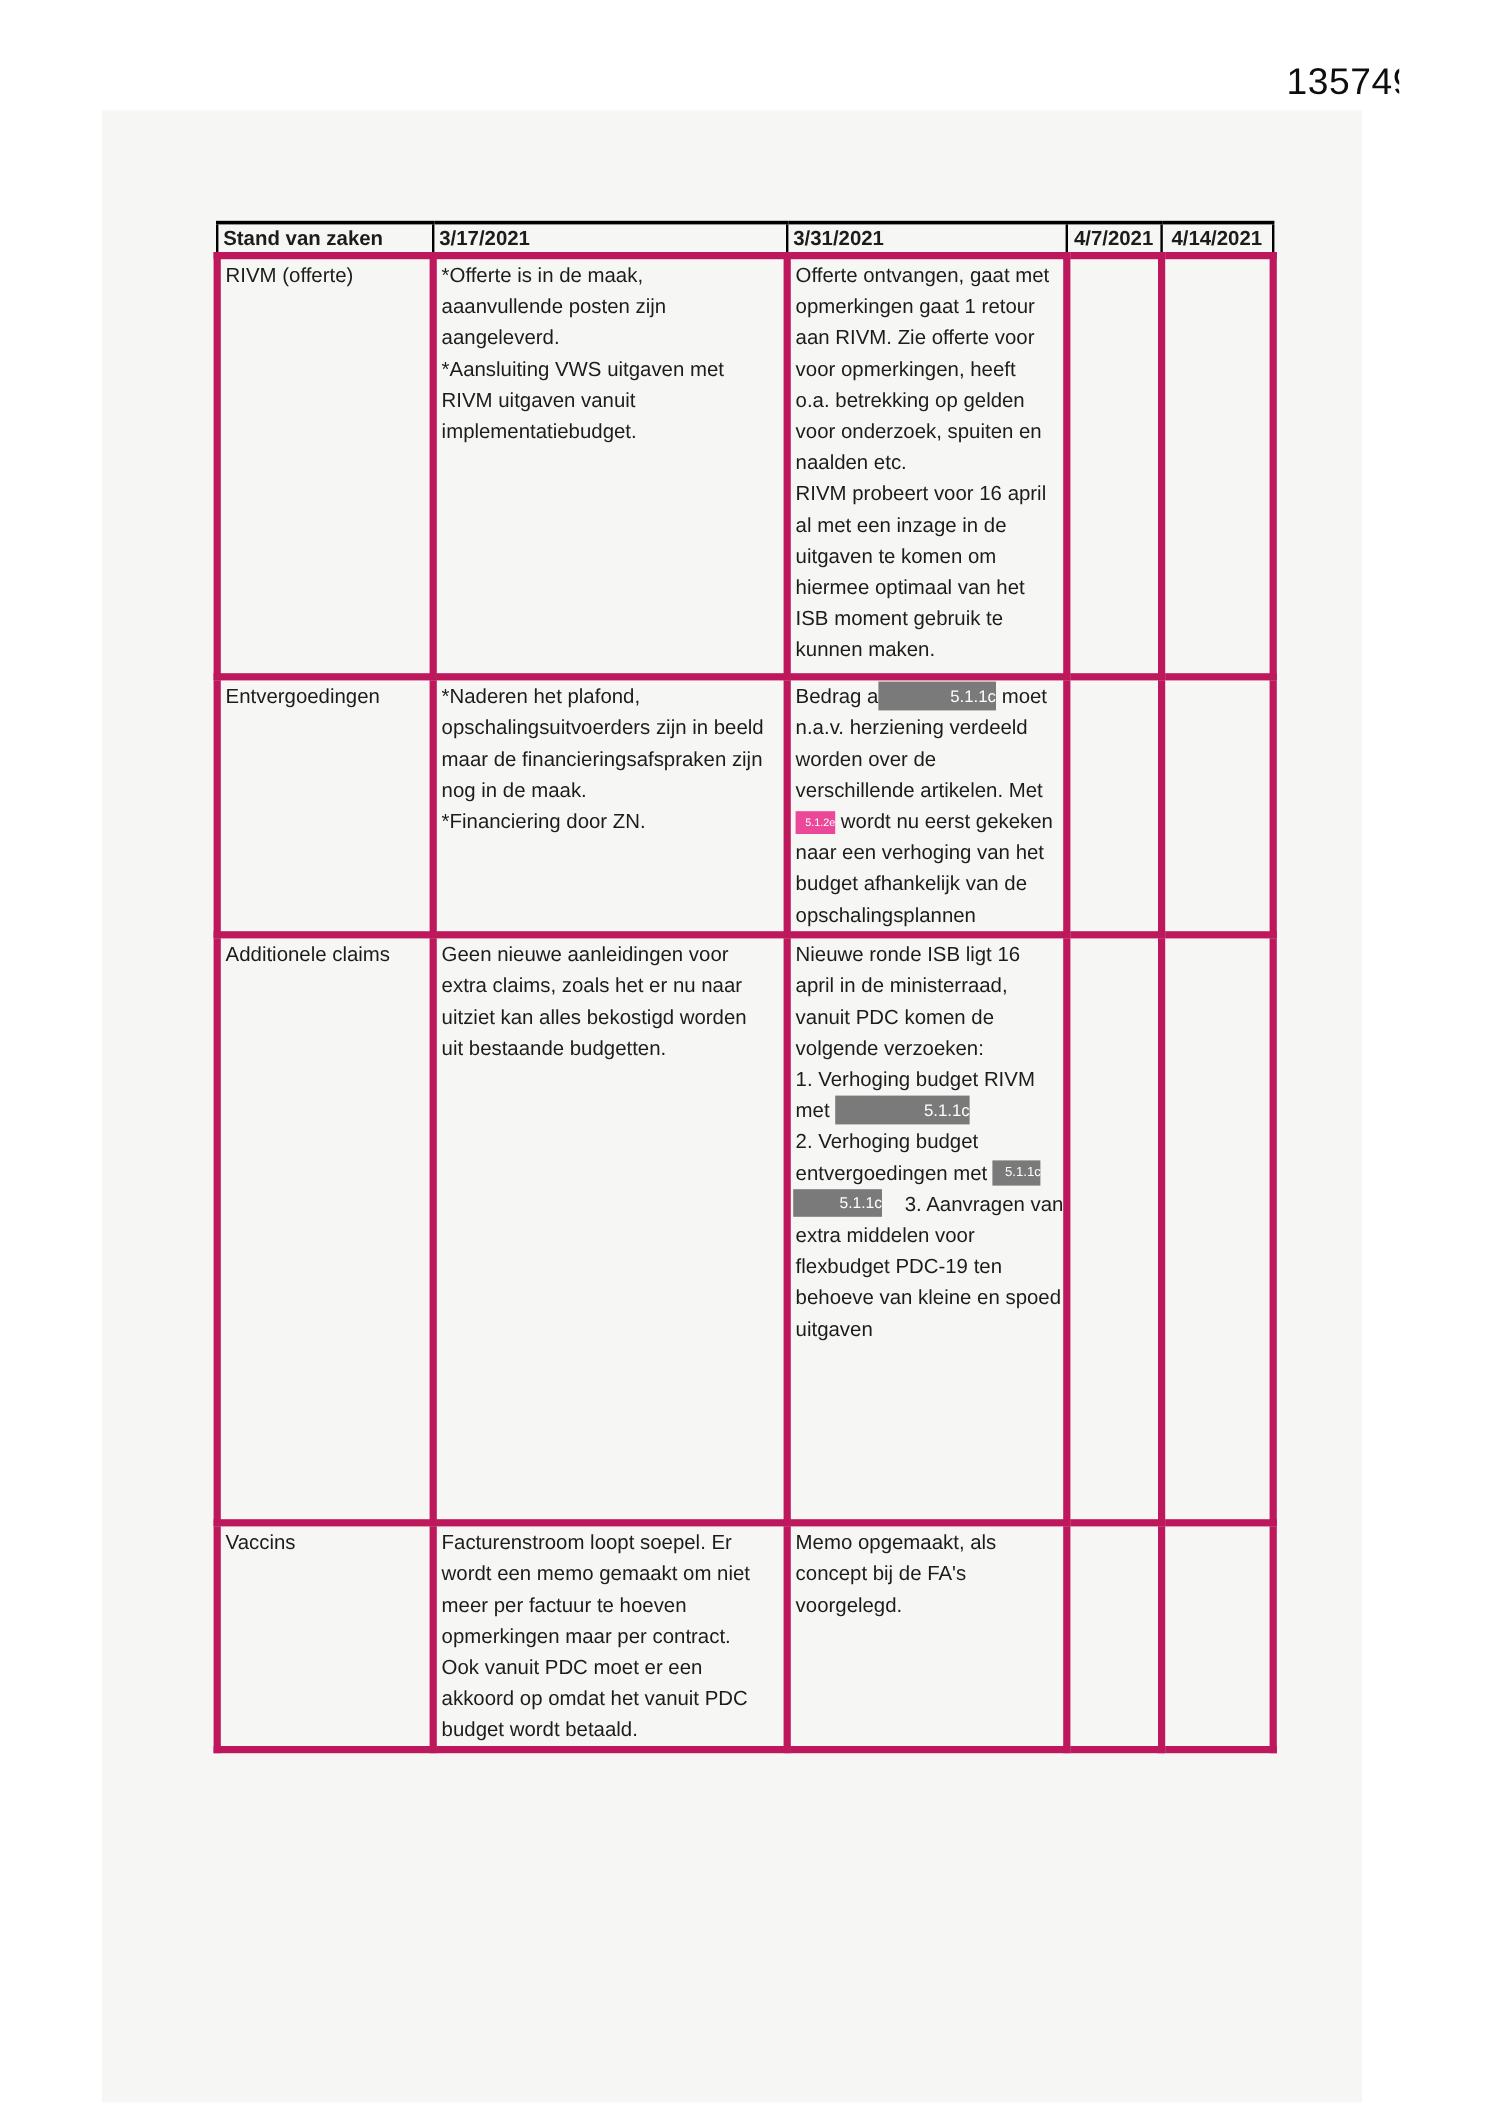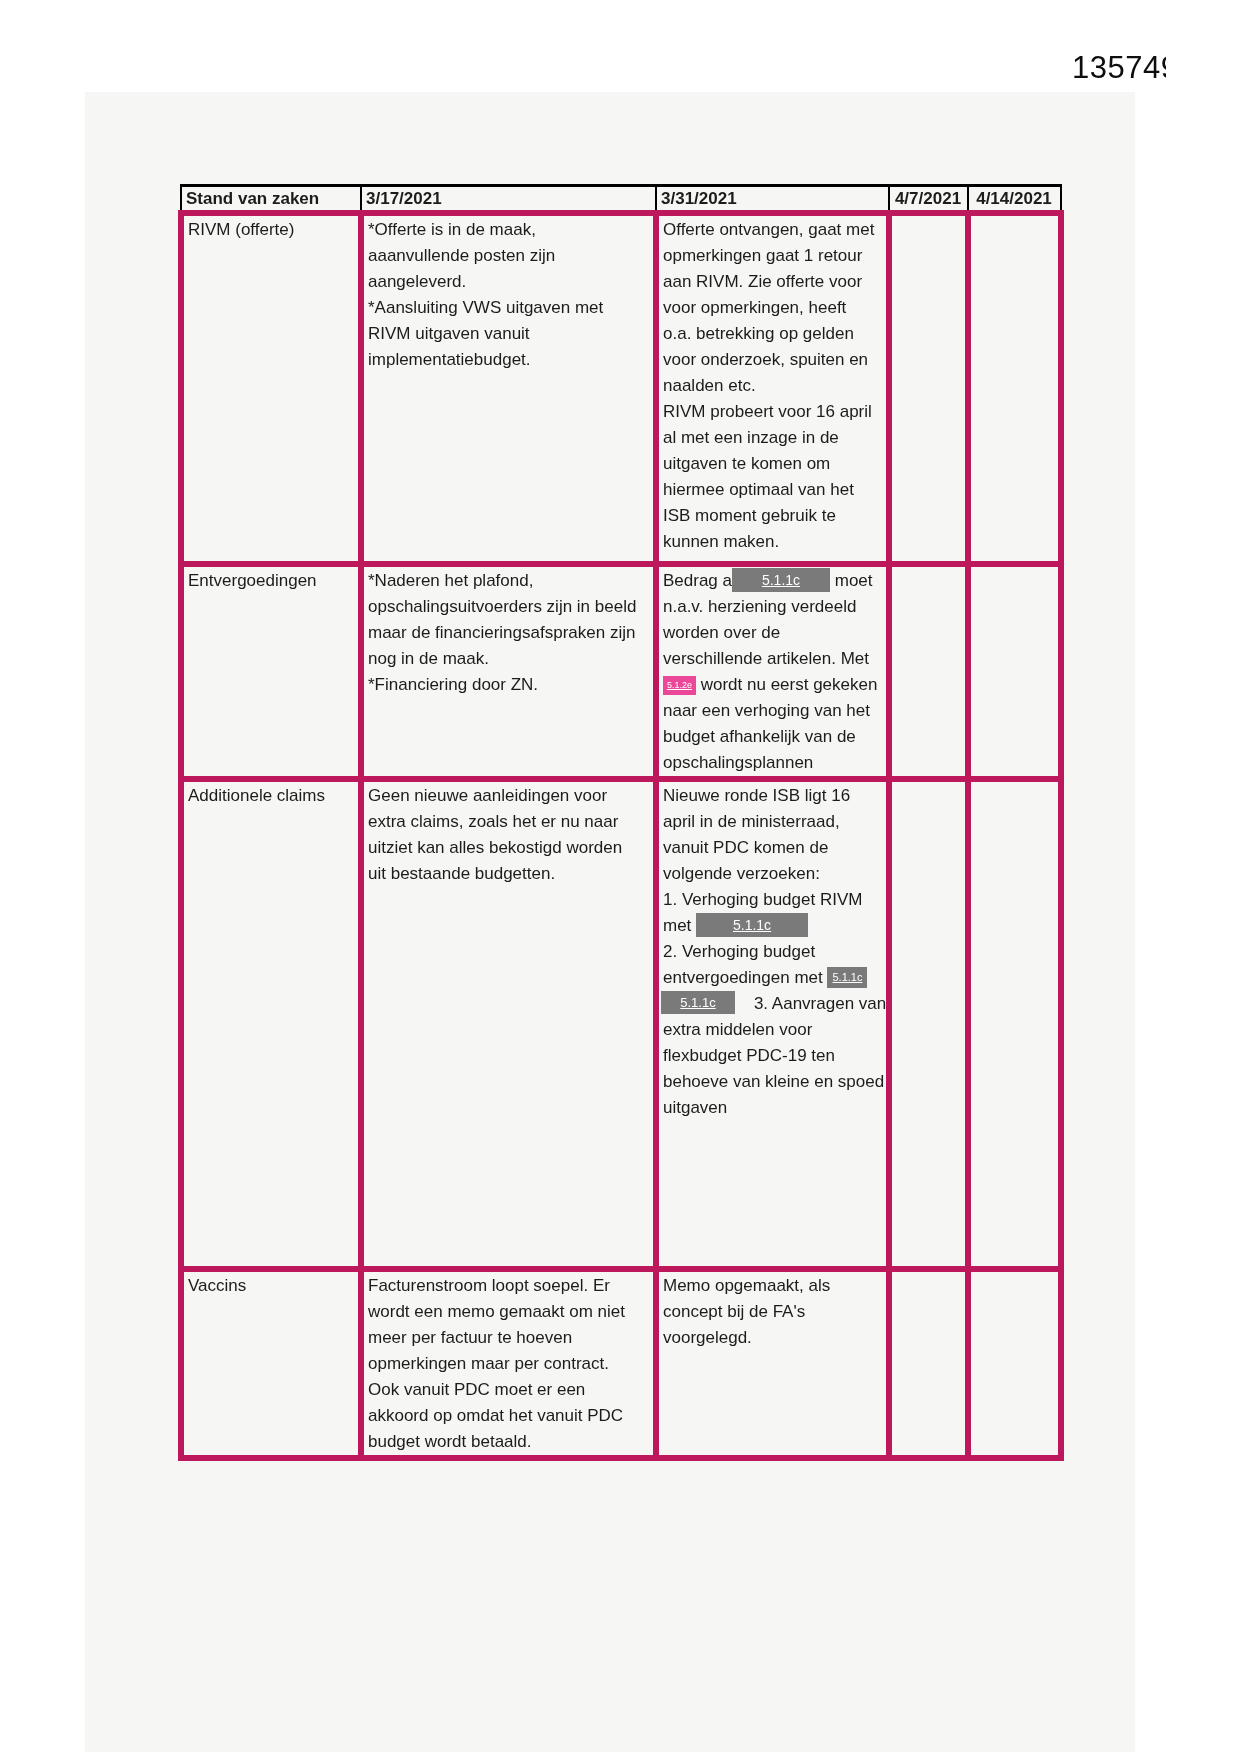--- a/index.html
+++ b/index.html
@@ -72,28 +72,27 @@
   tr.r3  { height: 490px; }
   tr.r4  { height: 183px; }
   .tline {
     white-space: pre;
     height: 26px;
   }
   .redact {
     display: inline-block;
     background: #7a7a7a;
     color: #ffffff;
-    text-align: center;
+    text-align: right;
     vertical-align: middle;
     position: relative;
     top: -2px;
     height: 24px;
     line-height: 24px;
     font-size: 14px;
-    text-decoration: underline;
   }
   .redact.lg  { width: 98px; }
   .redact.xl  { width: 112px; }
   .redact.lg2 { width: 74px; height: 23px; line-height: 23px; font-size: 13px; margin-left: -2px; }
   .redact.md  { width: 40px; height: 21px; line-height: 21px; font-size: 11px; top: -1px; }
   .redact.sm  { width: 33px; height: 19px; line-height: 19px; font-size: 9px; top: 0; }
 </style>
 </head>
 <body>
 

